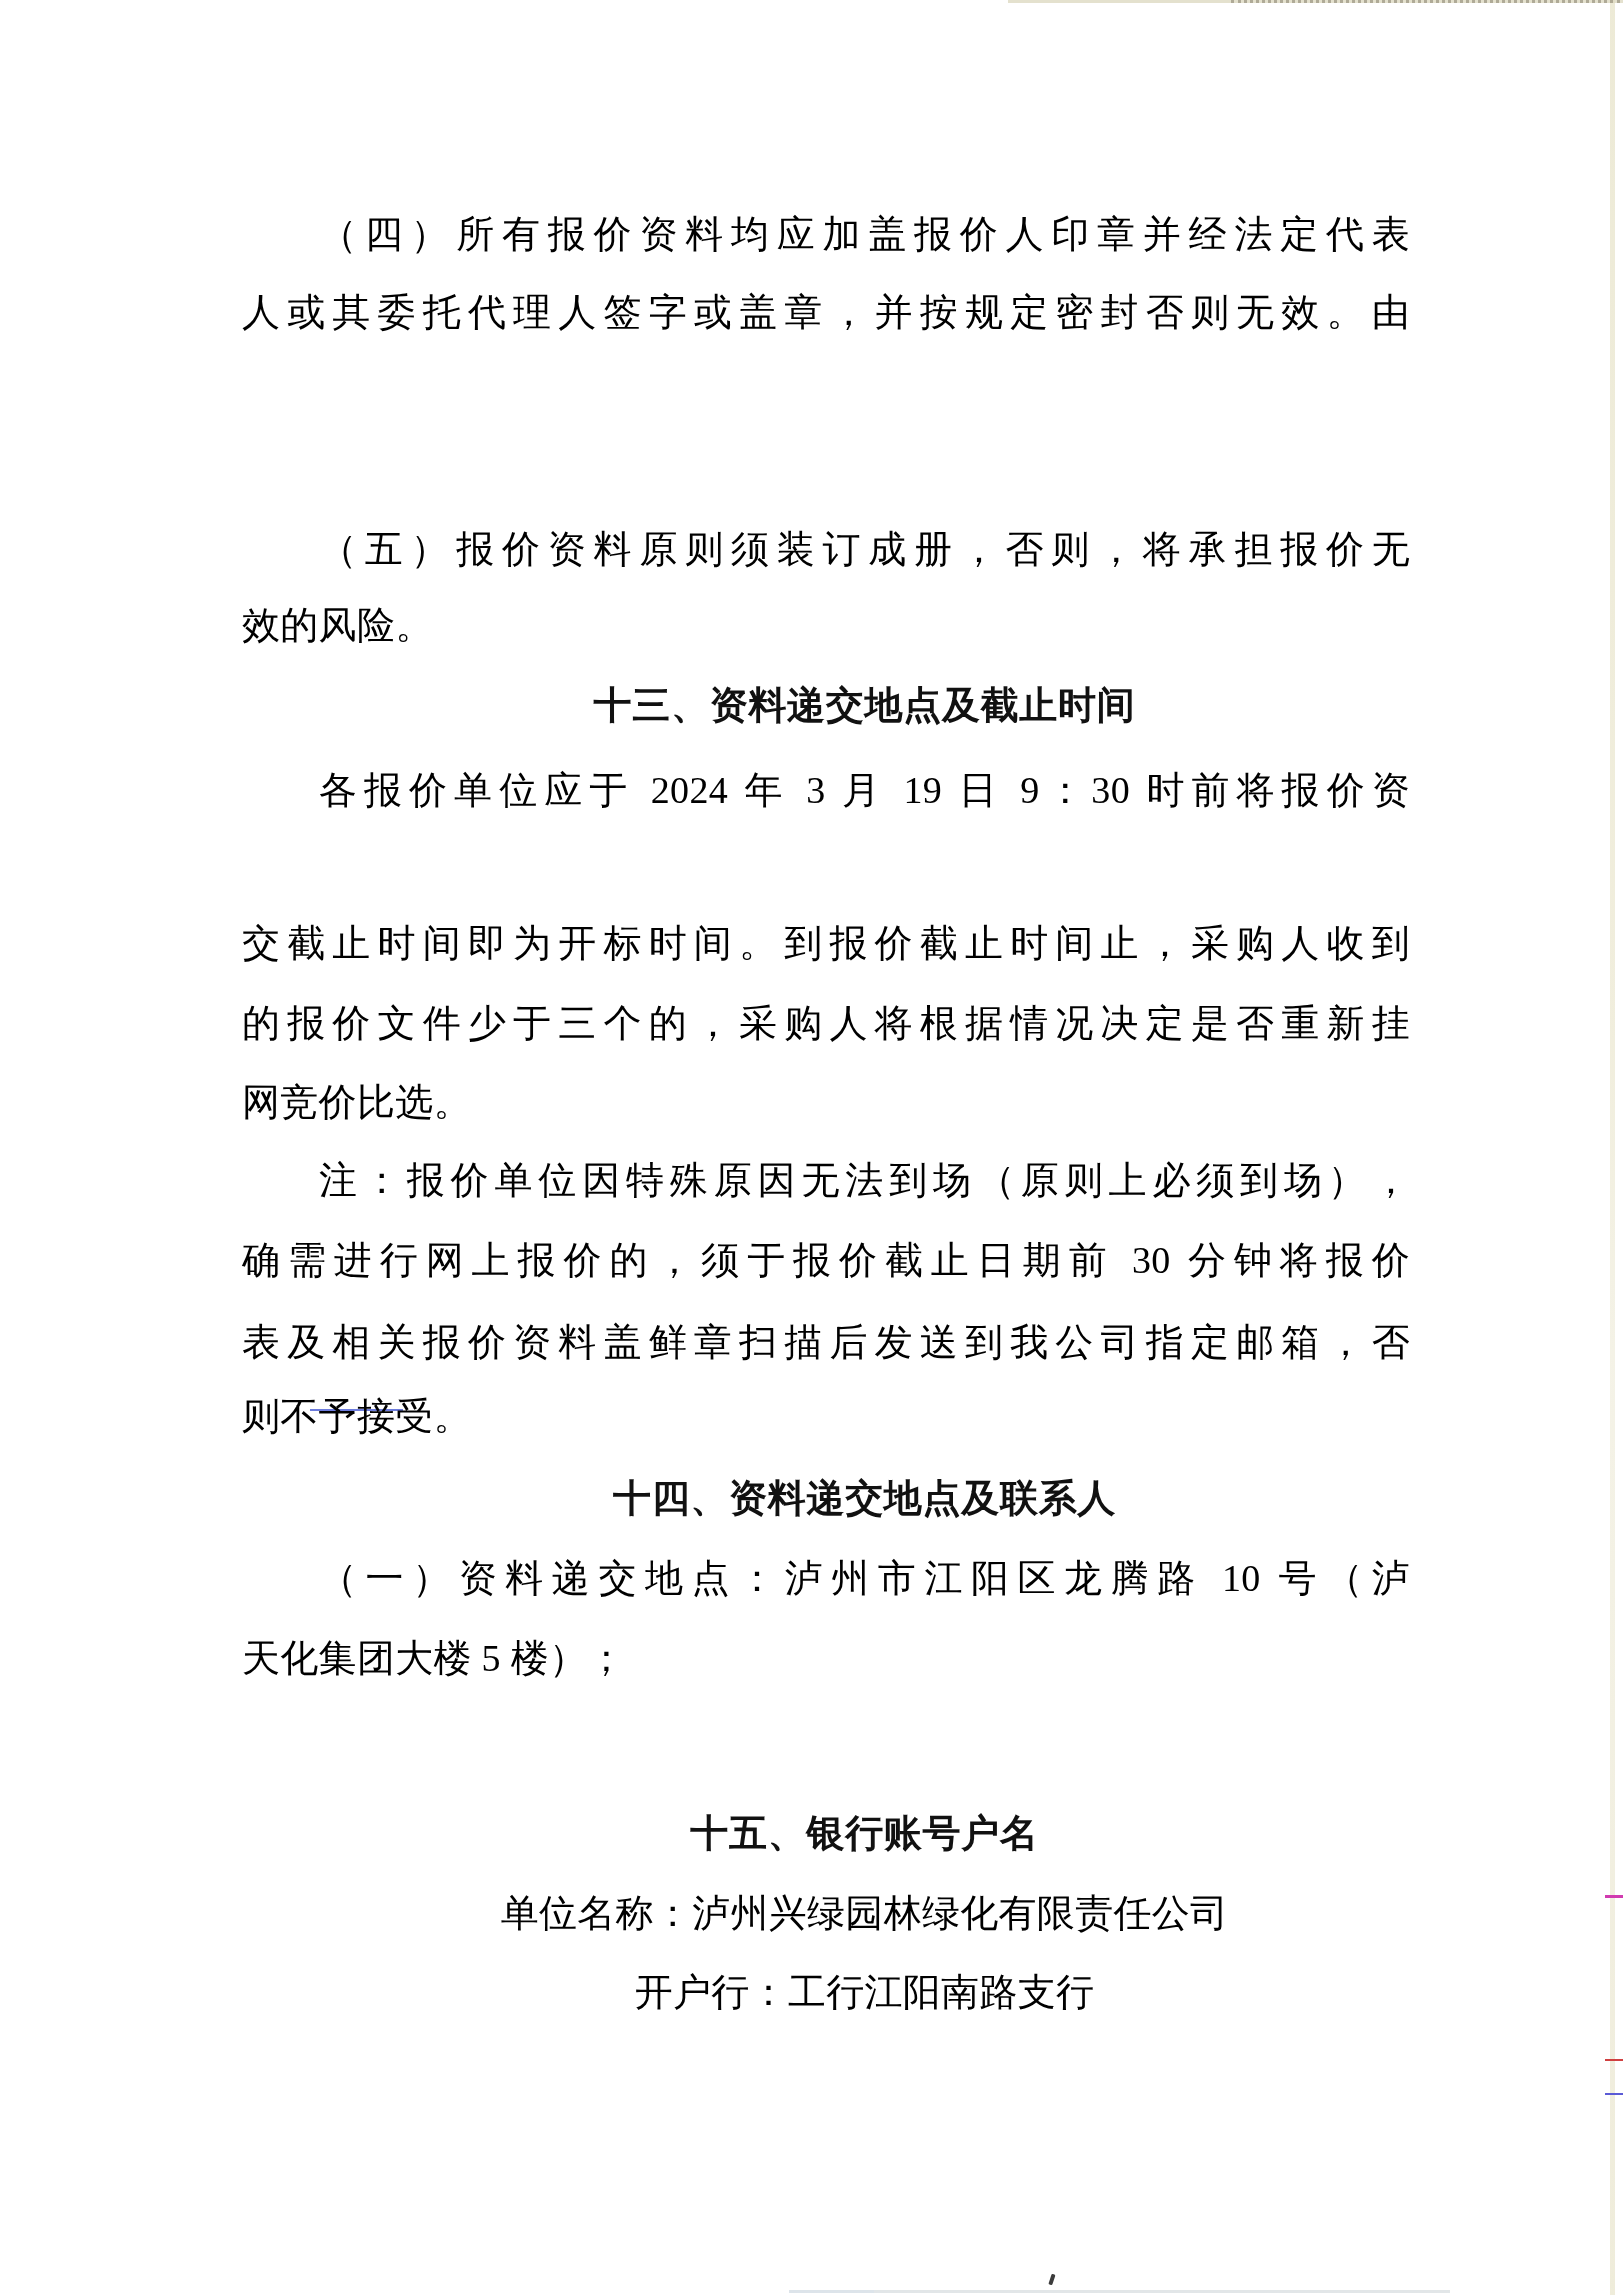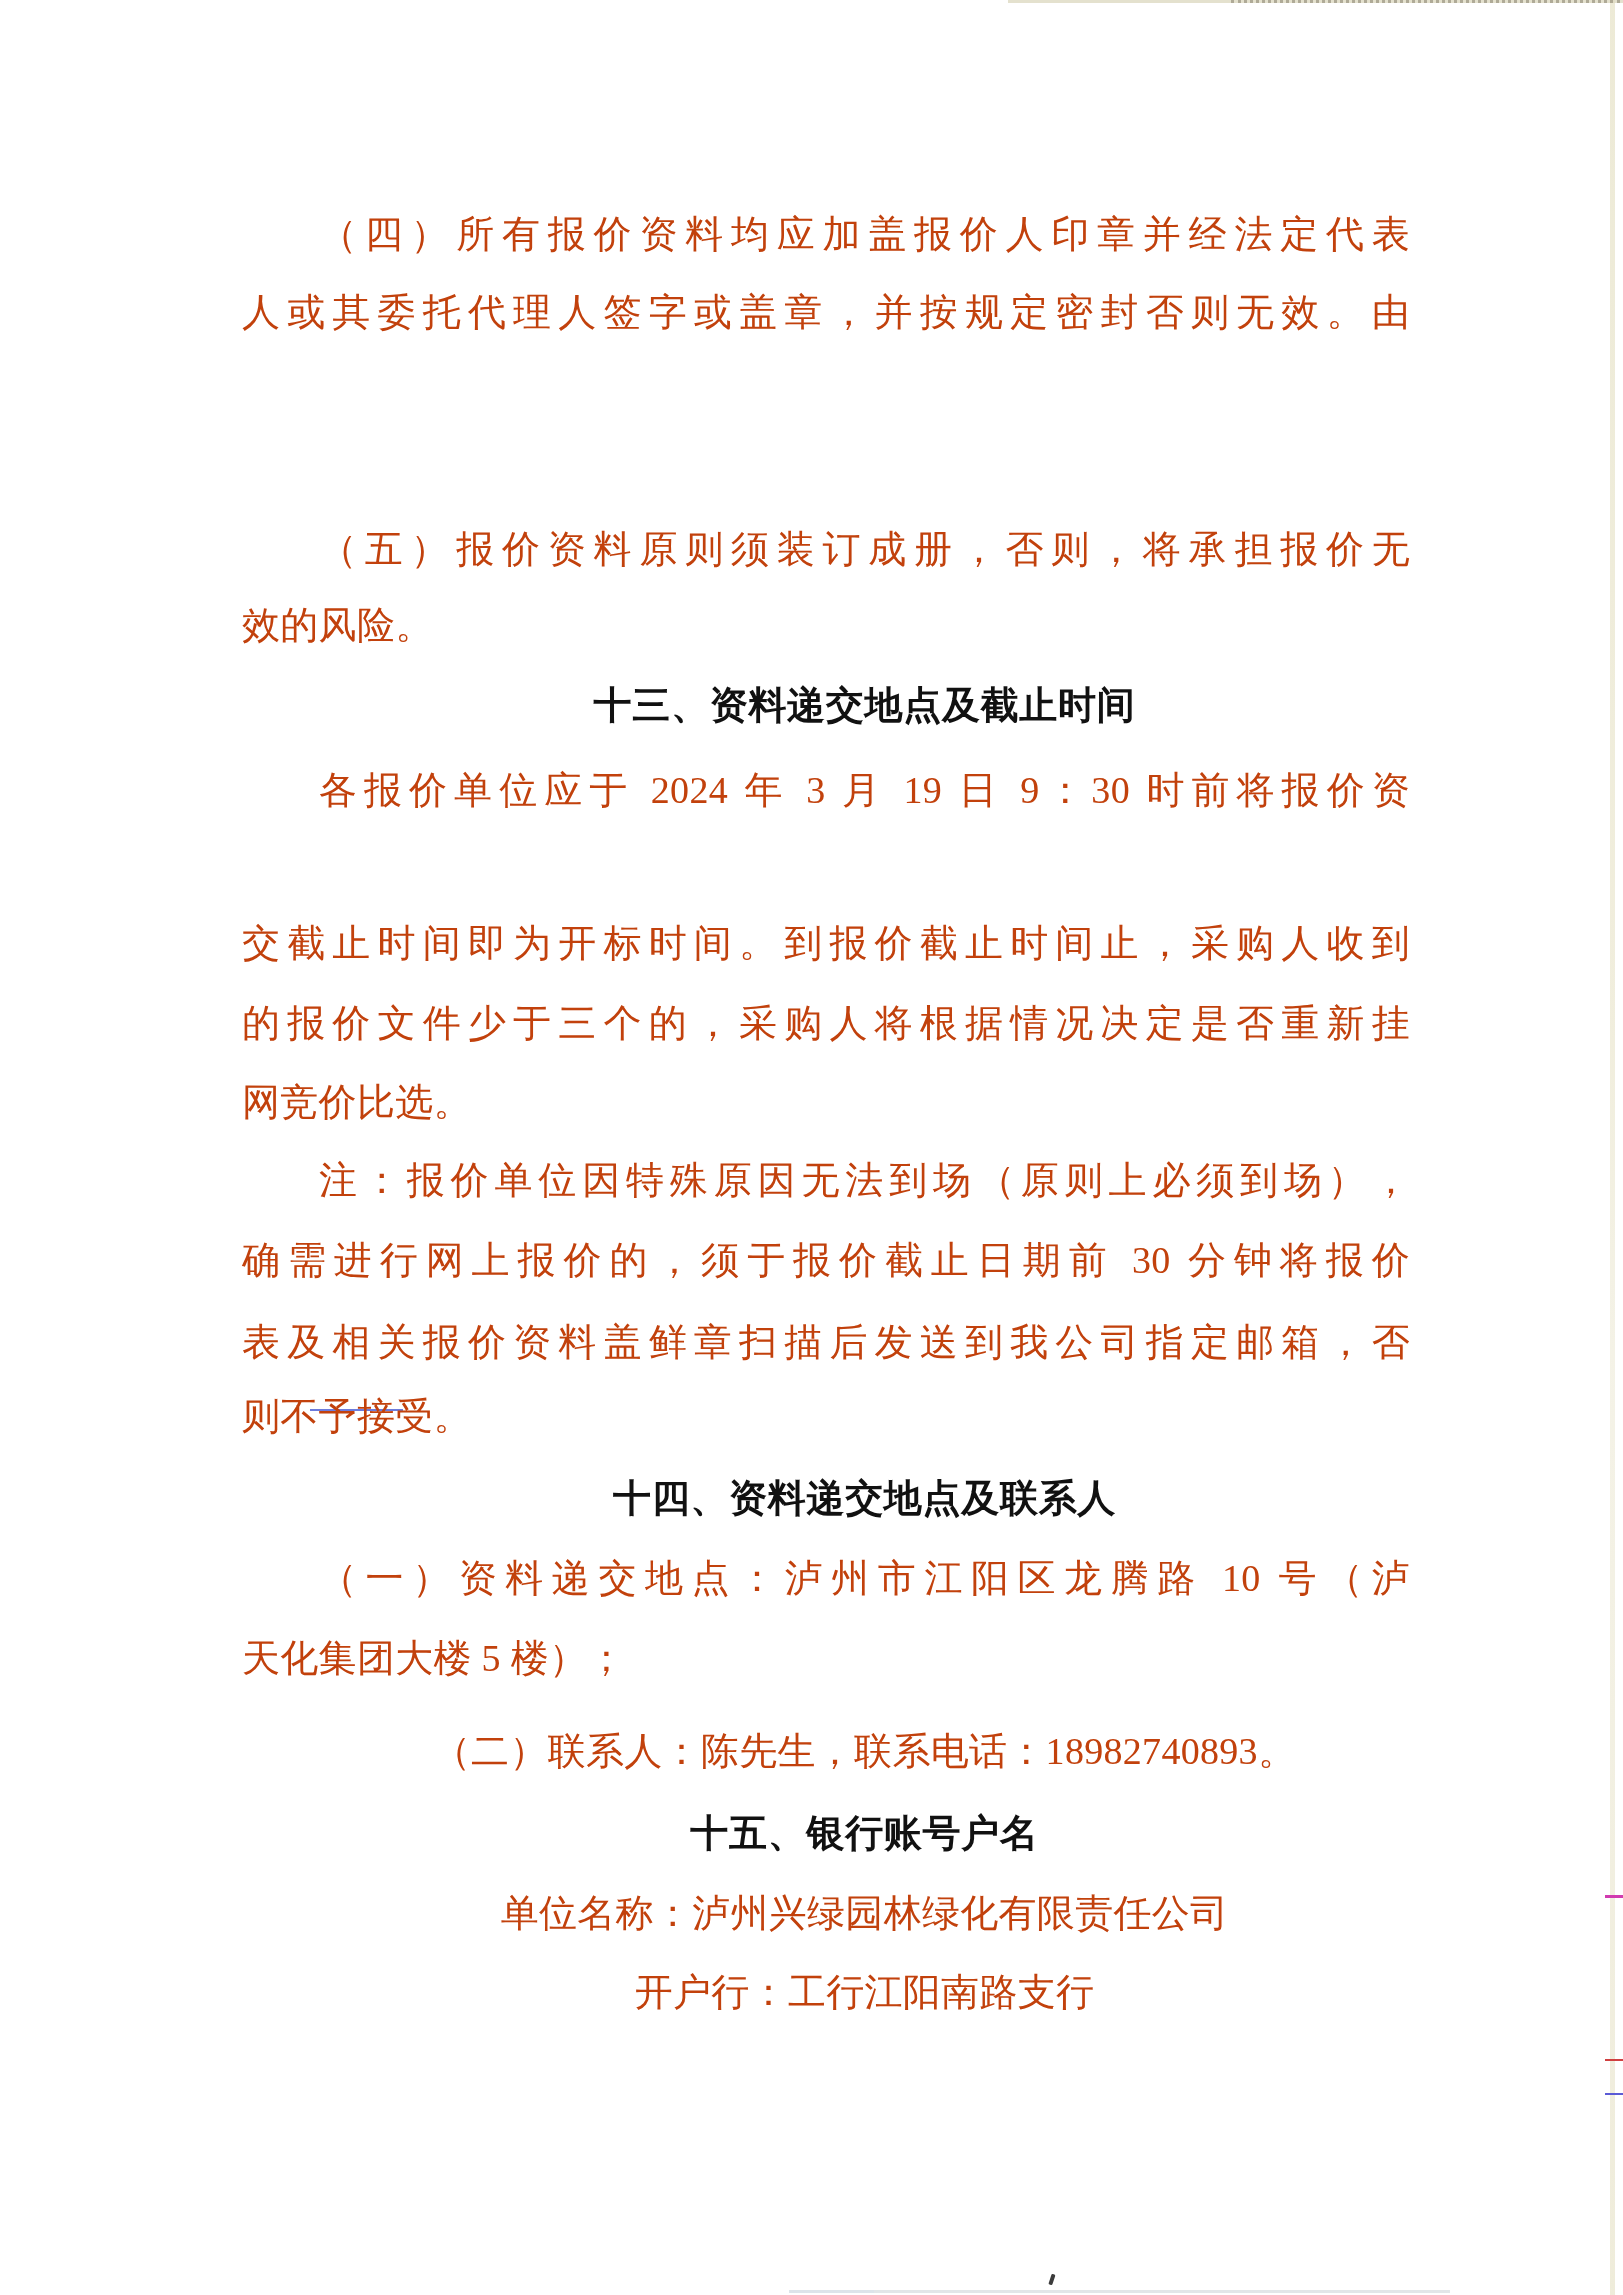--- a/index.html
+++ b/index.html
@@ -10,21 +10,21 @@
     background: #ffffff;
     overflow: hidden;
     font-family: "Liberation Serif", "DejaVu Serif", serif;
   }
   .ln {
     position: absolute;
     left: 242px;
     width: 1168px;
     font-size: 38px;
     line-height: 1.25;
-    color: #c2410c;
+    color: #000000;
     white-space: nowrap;
     letter-spacing: 0.3px;
   }
   .just {
     white-space: normal;
     text-align: justify;
     text-align-last: justify;
   }
   .indent { text-indent: 77px; text-align: center; }
   .heading {
@@ -101,21 +101,20 @@
 
   <div class="ln indent just" style="top:1157px">注：报价单位因特殊原因无法到场（原则上必须到场），</div>
   <div class="ln just" style="top:1237px">确需进行网上报价的，须于报价截止日期前 30 分钟将报价</div>
   <div class="ln just" style="top:1319px">表及相关报价资料盖鲜章扫描后发送到我公司指定邮箱，否</div>
   <div class="ln" style="top:1393px">则不予接受。</div>
 
   <div class="ln indent heading" style="top:1475px">十四、资料递交地点及联系人</div>
 
   <div class="ln indent just" style="top:1555px">（一）资料递交地点：泸州市江阳区龙腾路 10 号（泸</div>
   <div class="ln" style="top:1635px">天化集团大楼 5 楼）；</div>
-  <div class="ln indent" style="top:1728px">（二）联系人：陈先生，联系电话：18982740893。</div>
 
   <div class="ln indent heading" style="top:1810px">十五、银行账号户名</div>
 
   <div class="ln indent" style="top:1890px">单位名称：泸州兴绿园林绿化有限责任公司</div>
   <div class="ln indent" style="top:1969px">开户行：工行江阳南路支行</div>
 
 </div>
 
 
 </body></html>

